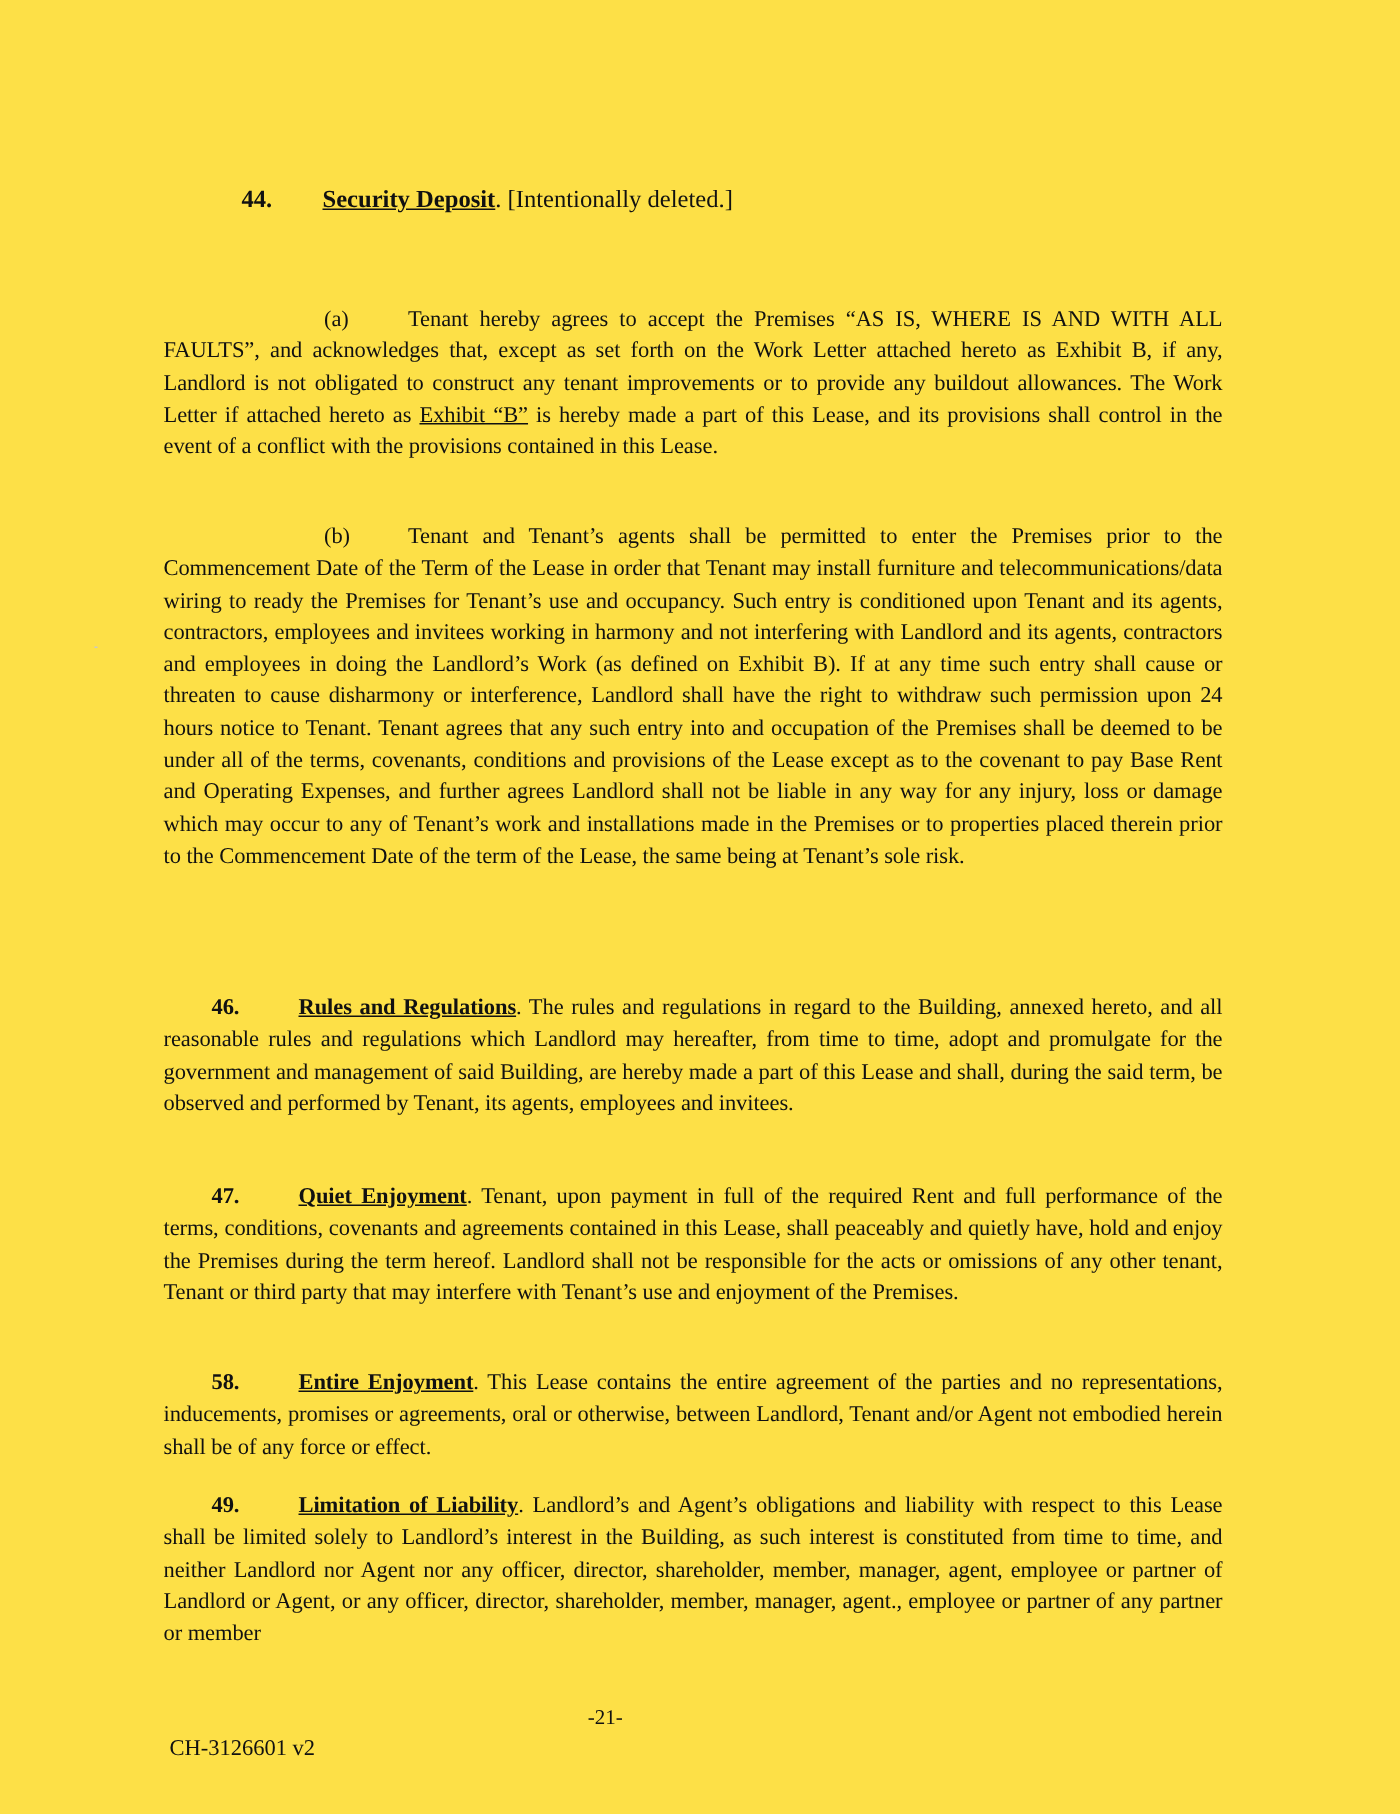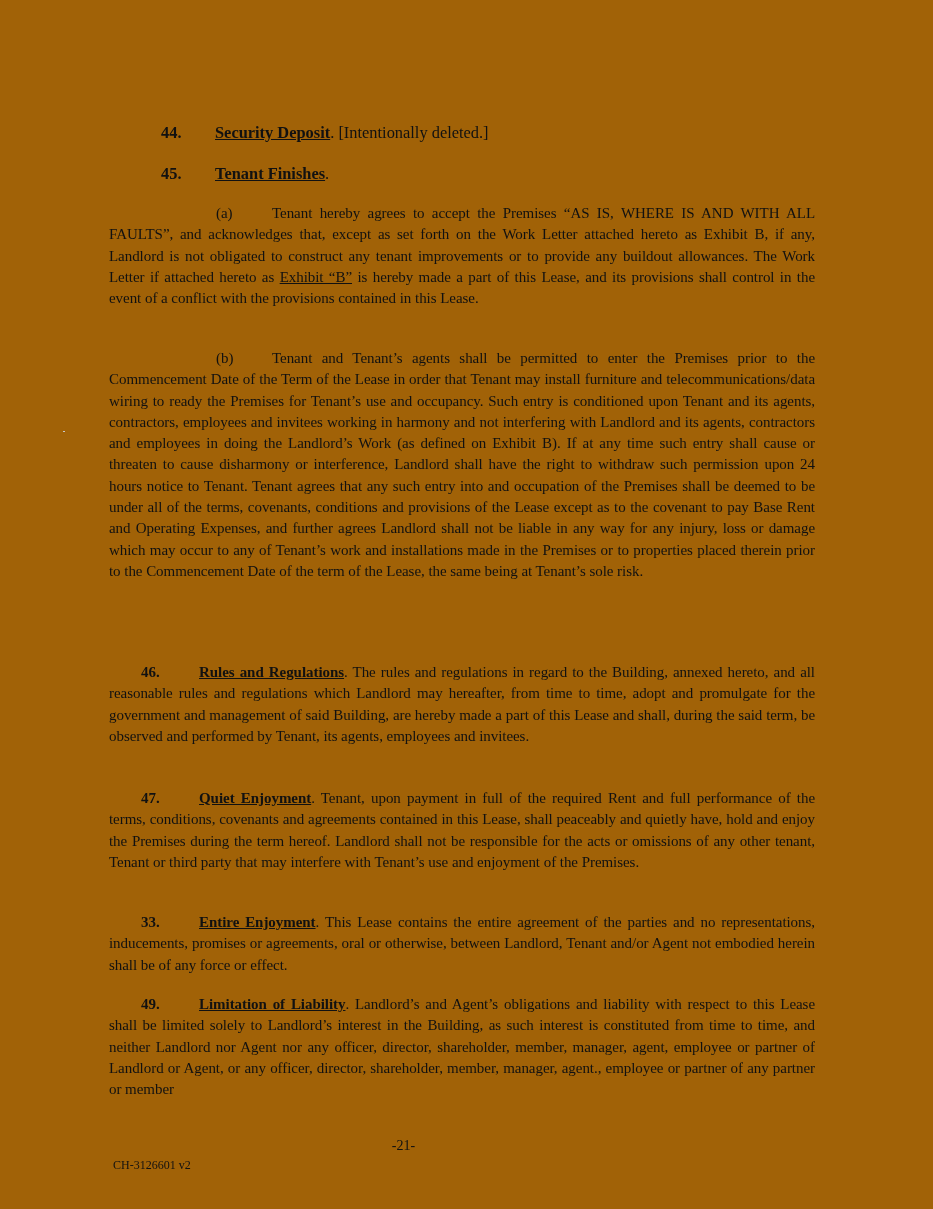--- a/index.html
+++ b/index.html
@@ -1,19 +1,19 @@
 <!DOCTYPE html>
 <html><head>
 <meta charset="utf-8">
 <style>
   html, body { margin: 0; padding: 0; background: #ffffff; }
   body { width: 933px; height: 1209px; position: relative; overflow: hidden; }
   .page {
     position: absolute; left: 0; top: 0; width: 933px; height: 1209px;
-    background: #a16207; color: #111111;
+    background: #fde047; color: #111111;
     font-family: "Liberation Serif", "DejaVu Serif", serif;
   }
   .body-text {
     position: absolute; left: 109px; width: 706px;
     font-size: 15px; line-height: 21.3px; text-align: justify;
     letter-spacing: -0.05px;
   }
   .heading-line {
     position: absolute; left: 109px; width: 706px;
     font-size: 16.4px; line-height: 21.3px;
@@ -22,55 +22,52 @@
   .num.h { margin-left: 52px; width: 54px; }
   .num.p { margin-left: 32px; width: 58px; }
   .title { font-weight: bold; text-decoration: underline; }
   .subnum { display: inline-block; margin-left: 107px; width: 56px; }
   .u { text-decoration: underline; }
   .page-number {
     position: absolute; top: 1138px; left: 0; width: 807px; text-align: center;
     font-size: 14px;
   }
   .doc-id {
-    position: absolute; top: 1158px; left: 113px; font-size: 12px;
+    position: absolute; top: 1158px; left: 113px; font-size: 15px;
   }
   .speck { position: absolute; left: 63px; top: 431px; width: 2px; height: 1px; background: #c8c8c8; }
 </style>
 </head>
 <body>
 
 <div class="page">
 
   <div class="heading-line" style="top:122px;">
     <span class="num h">44.</span><span class="title">Security Deposit</span><span>.  [Intentionally deleted.]</span>
   </div>
 
-  <div class="heading-line" style="top:163px;">
-    <span class="num h">45.</span><span class="title">Tenant Finishes</span><span>.</span>
-  </div>
 
   <div class="body-text" style="top:203px;">
     <span class="subnum">(a)</span><span>Tenant hereby agrees to accept the Premises “AS IS, WHERE IS AND WITH ALL FAULTS”, and acknowledges that, except as set forth on the Work Letter attached hereto as Exhibit B, if any, Landlord is not obligated to construct any tenant improvements or to provide any buildout allowances.  The Work Letter if attached hereto as </span><span class="u">Exhibit “B”</span><span> is hereby made a part of this Lease, and its provisions shall control in the event of a conflict with the provisions contained in this Lease.</span>
   </div>
 
   <div class="body-text" style="top:348px;">
     <span class="subnum">(b)</span><span>Tenant and Tenant’s agents shall be permitted to enter the Premises prior to the Commencement Date of the Term of the Lease in order that Tenant may install furniture and telecommunications/data wiring to ready the Premises for Tenant’s use and occupancy. Such entry is conditioned upon Tenant and its agents, contractors, employees and invitees working in harmony and not interfering with Landlord and its agents, contractors and employees in doing the Landlord’s Work (as defined on Exhibit B).  If at any time such entry shall cause or threaten to cause disharmony or interference, Landlord shall have the right to withdraw such permission upon 24 hours notice to Tenant.  Tenant agrees that any such entry into and occupation of the Premises shall be deemed to be under all of the terms, covenants, conditions and provisions of the Lease except as to the covenant to pay Base Rent and Operating Expenses, and further agrees Landlord shall not be liable in any way for any injury, loss or damage which may occur to any of Tenant’s work and installations made in the Premises or to properties placed therein prior to the Commencement Date of the term of the Lease, the same being at Tenant’s sole risk.</span>
   </div>
 
   <div class="body-text" style="top:662px;">
     <span class="num p">46.</span><span class="title">Rules and Regulations</span><span>.  The rules and regulations in regard to the Building, annexed hereto, and all reasonable rules and regulations which Landlord may hereafter, from time to time, adopt and promulgate for the government and management of said Building, are hereby made a part of this Lease and shall, during the said term, be observed and performed by Tenant, its agents, employees and invitees.</span>
   </div>
 
   <div class="body-text" style="top:788px;">
     <span class="num p">47.</span><span class="title">Quiet Enjoyment</span><span>.  Tenant, upon payment in full of the required Rent and full performance of the terms, conditions, covenants and agreements contained in this Lease, shall peaceably and quietly have, hold and enjoy the Premises during the term hereof.  Landlord shall not be responsible for the acts or omissions of any other tenant, Tenant or third party that may interfere with Tenant’s use and enjoyment of the Premises.</span>
   </div>
 
   <div class="body-text" style="top:912px;">
-    <span class="num p">33.</span><span class="title">Entire Enjoyment</span><span>.  This Lease contains the entire agreement of the parties and no representations, inducements, promises or agreements, oral or otherwise, between Landlord, Tenant and/or Agent not embodied herein shall be of any force or effect.</span>
+    <span class="num p">58.</span><span class="title">Entire Enjoyment</span><span>.  This Lease contains the entire agreement of the parties and no representations, inducements, promises or agreements, oral or otherwise, between Landlord, Tenant and/or Agent not embodied herein shall be of any force or effect.</span>
   </div>
 
   <div class="body-text" style="top:994px;">
     <span class="num p">49.</span><span class="title">Limitation of Liability</span><span>.  Landlord’s and Agent’s obligations and liability with respect to this Lease shall be limited solely to Landlord’s interest in the Building, as such interest is constituted from time to time, and neither Landlord nor Agent nor any officer, director, shareholder, member, manager, agent, employee or partner of Landlord or Agent, or any officer, director, shareholder, member, manager, agent., employee or partner of any partner or member</span>
   </div>
 
   <div class="page-number">-21-</div>
   <div class="doc-id">CH-3126601 v2</div>
   <div class="speck"></div>
 </div>

